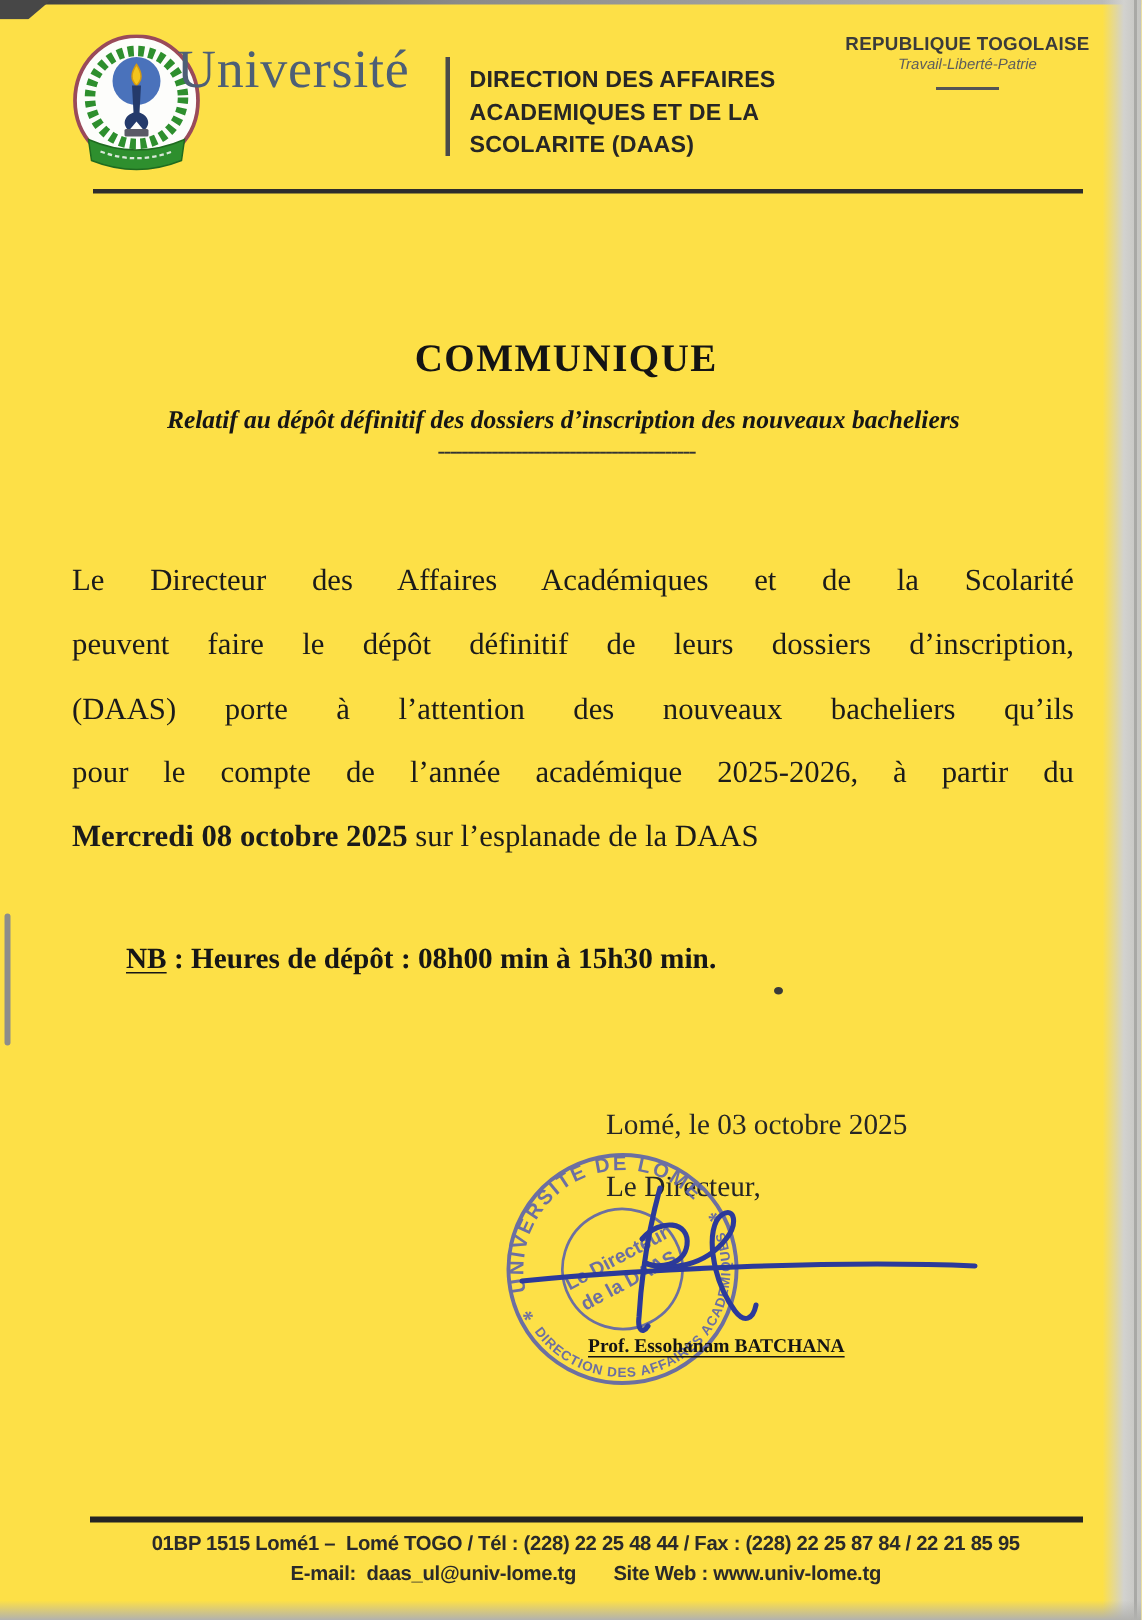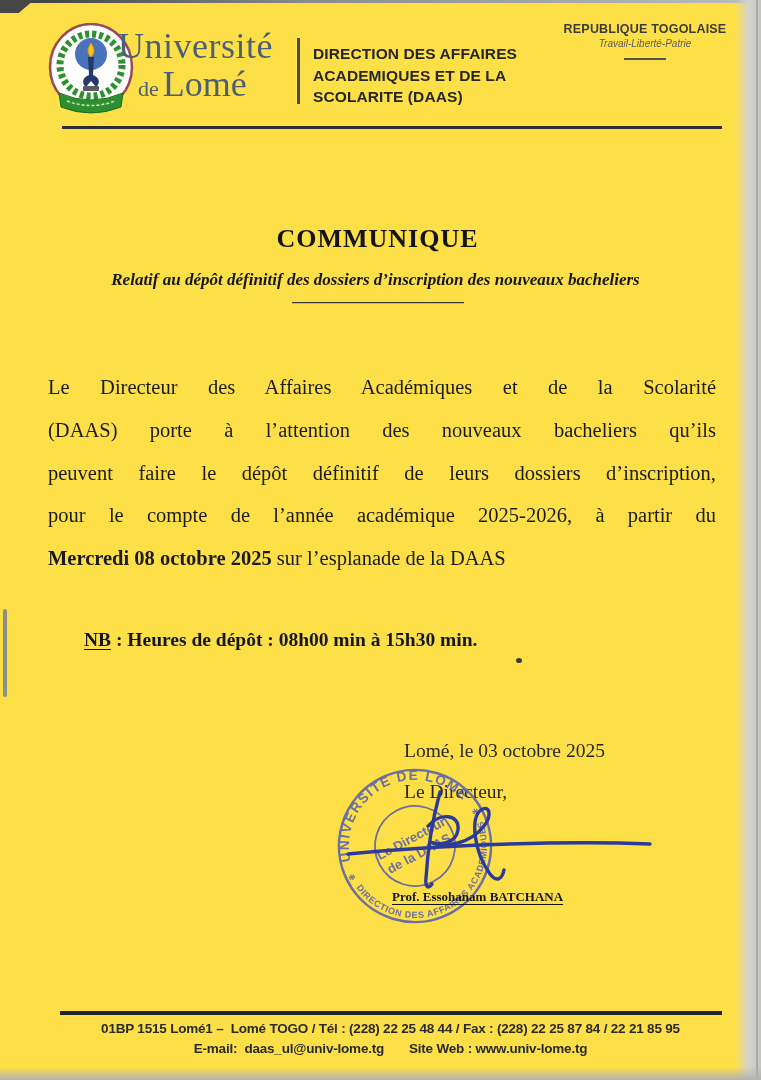--- a/index.html
+++ b/index.html
@@ -82,21 +82,20 @@
       <path d="M44 20 C40 26 40 30 44 34 C48 30 48 26 44 20 Z" fill="#f2c41d" stroke="#d59a10" stroke-width="1"></path>
       <path d="M41 34 L47 34 L46 52 C52 54 54 60 49 64 L44 58 L39 64 C34 60 36 54 42 52 Z" fill="#243a6b"></path>
       <rect x="36" y="63" width="16" height="5" rx="1" fill="#5a5a66"></rect>
       <path d="M12 70 Q44 84 76 70 L74 84 Q44 96 14 84 Z" fill="#2e8f2e" stroke="#1f6b1f" stroke-width="1"></path>
       <path d="M20 78 Q44 87 68 78" fill="none" stroke="#d9e8d9" stroke-width="1.5" stroke-dasharray="3 2"></path>
     </svg>
   </div>
 
   <div class="uni-name">
     <div class="uni1">Université</div>
-    <div class="uni2"><span class="de">de</span> <span class="lome">Lomé</span></div>
   </div>
 
   <div class="vbar"></div>
 
   <div class="daas-block">DIRECTION DES AFFAIRES
 ACADEMIQUES ET DE LA
 SCOLARITE (DAAS)</div>
 
   <div class="republic">
     <div class="rep1">REPUBLIQUE TOGOLAISE</div>
@@ -105,22 +104,22 @@
   </div>
 
   <div class="header-rule"></div>
 
   <div class="doc-title">COMMUNIQUE</div>
   <div class="doc-subtitle">Relatif au dépôt définitif des dossiers d’inscription des nouveaux bacheliers</div>
   <div class="dash-sep">-------------------------------------------</div>
 
   <div class="body-text">
     <div class="bodyline">Le Directeur des Affaires Académiques et de la Scolarité</div>
+    <div class="bodyline">peuvent faire le dépôt définitif de leurs dossiers d’inscription,</div>
     <div class="bodyline">(DAAS) porte à l’attention des nouveaux bacheliers qu’ils</div>
-    <div class="bodyline">peuvent faire le dépôt définitif de leurs dossiers d’inscription,</div>
     <div class="bodyline">pour le compte de l’année académique 2025-2026, à partir du</div>
     <div class="bodyline last"><b>Mercredi 08 octobre 2025</b><span> sur l’esplanade de la DAAS</span></div>
   </div>
 
   <div class="nb-line"><span class="nb-label">NB</span><span> : Heures de dépôt : 08h00 min à 15h30 min.</span></div>
 
   <div class="place-date">Lomé, le 03 octobre 2025</div>
   <div class="director-role">Le Directeur,</div>
 
   <div class="stamp">

